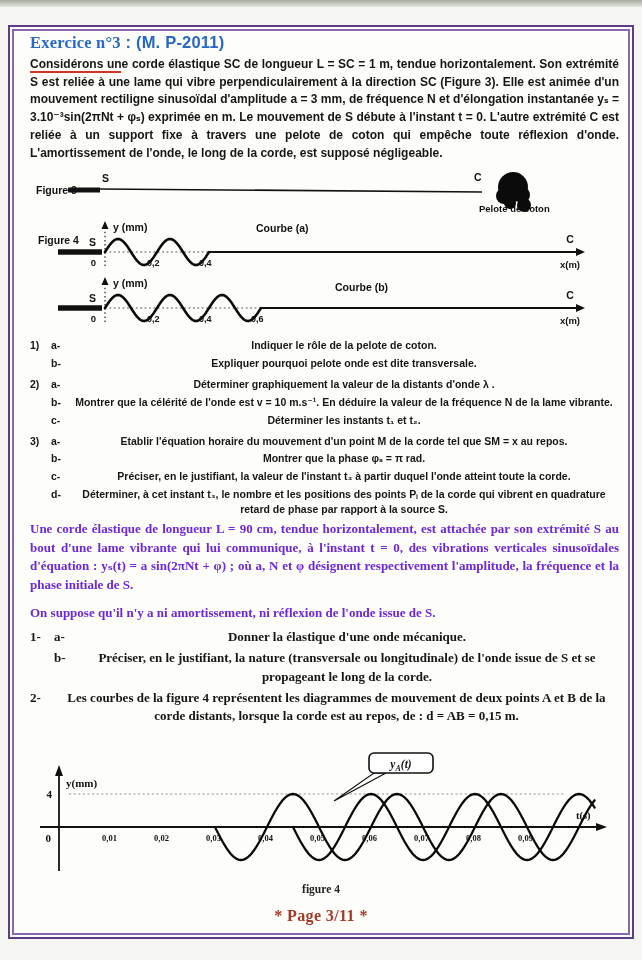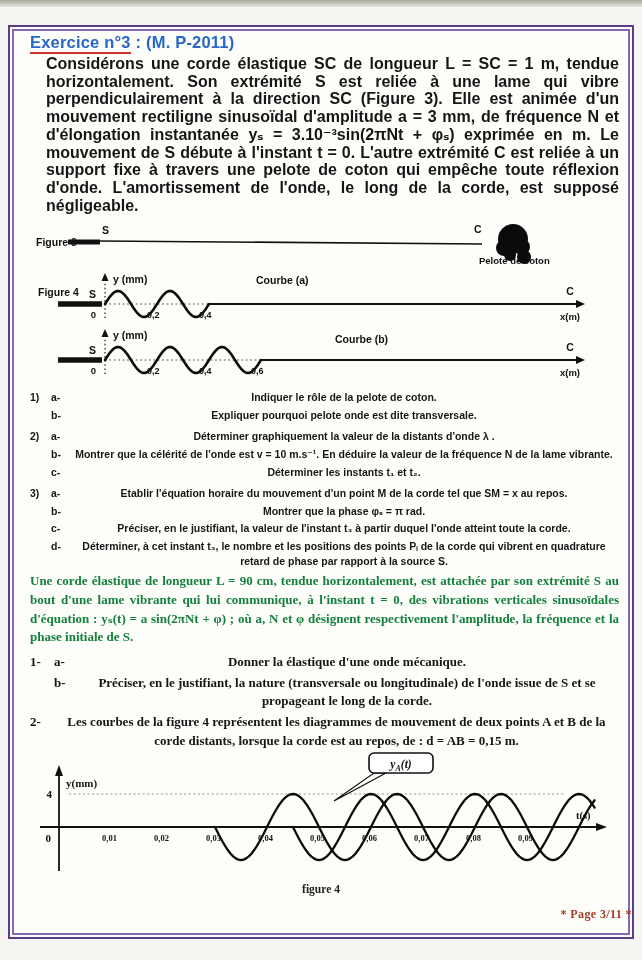--- a/index.html
+++ b/index.html
@@ -6,52 +6,52 @@
   .sheet{position:relative;width:642px;height:960px;background:#f5f6f2;overflow:hidden;
          font-family:"Liberation Sans","DejaVu Sans",sans-serif;}
   .sheet::before{content:'';position:absolute;top:0;left:0;right:0;height:7px;
          background:linear-gradient(#8a927f,#dfe2d8);opacity:.75;}
   .frame{position:absolute;left:8px;top:25px;width:622px;height:910px;background:#fdfdfa;
          border:2px solid #5d3d86;
          box-shadow:inset 0 0 0 2px #fdfdfa, inset 0 0 0 4px #8a68b0;}
   .flow{position:absolute;left:20px;right:13px;top:4px;}
   
   .heading{margin:2px 0 2px 0;font-size:16.5px;font-weight:bold;color:#2767c5;letter-spacing:.2px;}
-  .heading .hl{border-bottom:2.5px solid #cf3524;padding-bottom:1px;}
-  
-  .ex3-body{margin:3px 0 0 16px;font-size:16px;font-weight:bold;color:#161616;
+  .heading .hl{border-bottom:2.5px solid #cf3524;padding-bottom:19px;font-family:Liberation Serif, serif;}
+  
+  .ex3-body{margin:3px 0 0 0;font-size:12px;font-weight:bold;color:#161616;
             line-height:17.7px;text-align:justify;}
   .q3{margin-top:6px;}
   .qrow{display:flex;align-items:flex-start;font-size:10.5px;font-weight:bold;color:#161616;
         line-height:15.2px;margin-top:2.5px;}
   .qnum{width:21px;flex:0 0 21px;}
   .qlet{width:18px;flex:0 0 18px;}
   .qtext{flex:1;text-align:center;}
   
   .figblock{position:relative;margin-top:4px;}
   .fig4wrap{position:relative;margin-top:2px;}
   .fig4label{position:absolute;left:8px;top:16px;font-size:10.5px;font-weight:bold;color:#111;}
   svg{display:block;}
   svg text{fill:#111;}
   .t-sans{font-family:"Liberation Sans","DejaVu Sans",sans-serif;font-weight:bold;}
   .t-serif{font-family:"Liberation Serif","DejaVu Serif",serif;font-weight:bold;}
   
   .ex4-body{margin:3px 0 0 0;font-family:"Liberation Serif","DejaVu Serif",serif;
-            font-size:13px;font-weight:bold;color:#15803d;line-height:18.6px;text-align:justify;}
+            font-size:13px;font-weight:bold;color:#6d28d9;line-height:18.6px;text-align:justify;}
   .ex4 .qrow{font-family:"Liberation Serif","DejaVu Serif",serif;font-size:13px;line-height:18.4px;}
   .ex4 .qnum{width:24px;flex:0 0 24px;}
   .ex4 .qlet{width:21px;flex:0 0 21px;}
   .ex4 .qlet:empty{width:0;flex:0 0 0;}
   
   .figzone{position:absolute;left:20px;right:13px;top:722px;height:142px;}
   .figcaption{position:absolute;left:0;right:0;top:856px;text-align:center;
               font-family:"Liberation Serif","DejaVu Serif",serif;font-size:11.5px;
               font-weight:bold;color:#222;}
-  .footer{position:absolute;left:0;right:0;top:880px;text-align:right;
-          font-family:"Liberation Serif","DejaVu Serif",serif;font-size:12px;
+  .footer{position:absolute;left:0;right:0;top:880px;text-align:center;
+          font-family:"Liberation Serif","DejaVu Serif",serif;font-size:16px;
           font-weight:bold;color:#a23a28;letter-spacing:.4px;}
 </style>
 </head>
 <body>
 
 <div class="sheet">
   <div class="frame">
     <div class="flow">
 
       <h2 class="heading"><span class="hl">Exercice n°3</span><span> : </span><span>(M. P-2011)</span></h2>
@@ -163,20 +163,21 @@
           </div>
         <div class="qrow">
             <span class="qnum"></span>
             <span class="qlet">d-</span>
             <span class="qtext">Déterminer, à cet instant t₃, le nombre et les positions des points Pᵢ de la corde qui vibrent en quadrature retard de phase par rapport à la source S.</span>
           </div>
       </div>
 
 
       <p class="ex4-body">Une corde élastique de longueur L = 90 cm, tendue horizontalement, est attachée par son extrémité S au bout d'une lame vibrante qui lui communique, à l'instant t = 0, des vibrations verticales sinusoïdales d'équation : yₛ(t) = a sin(2πNt + φ) ; où  a, N et φ  désignent respectivement l'amplitude, la fréquence et la phase initiale de S.</p>
+      <p class="ex4-body" style="margin-top:9px">On suppose qu'il n'y a ni amortissement, ni réflexion de l'onde issue de S.</p>
 
       <div class="ex4" style="margin-top:6px">
         <div class="qrow">
             <span class="qnum">1-</span>
             <span class="qlet">a-</span>
             <span class="qtext">Donner la élastique d'une onde mécanique.</span>
           </div>
         <div class="qrow">
             <span class="qnum"></span>
             <span class="qlet">b-</span>

